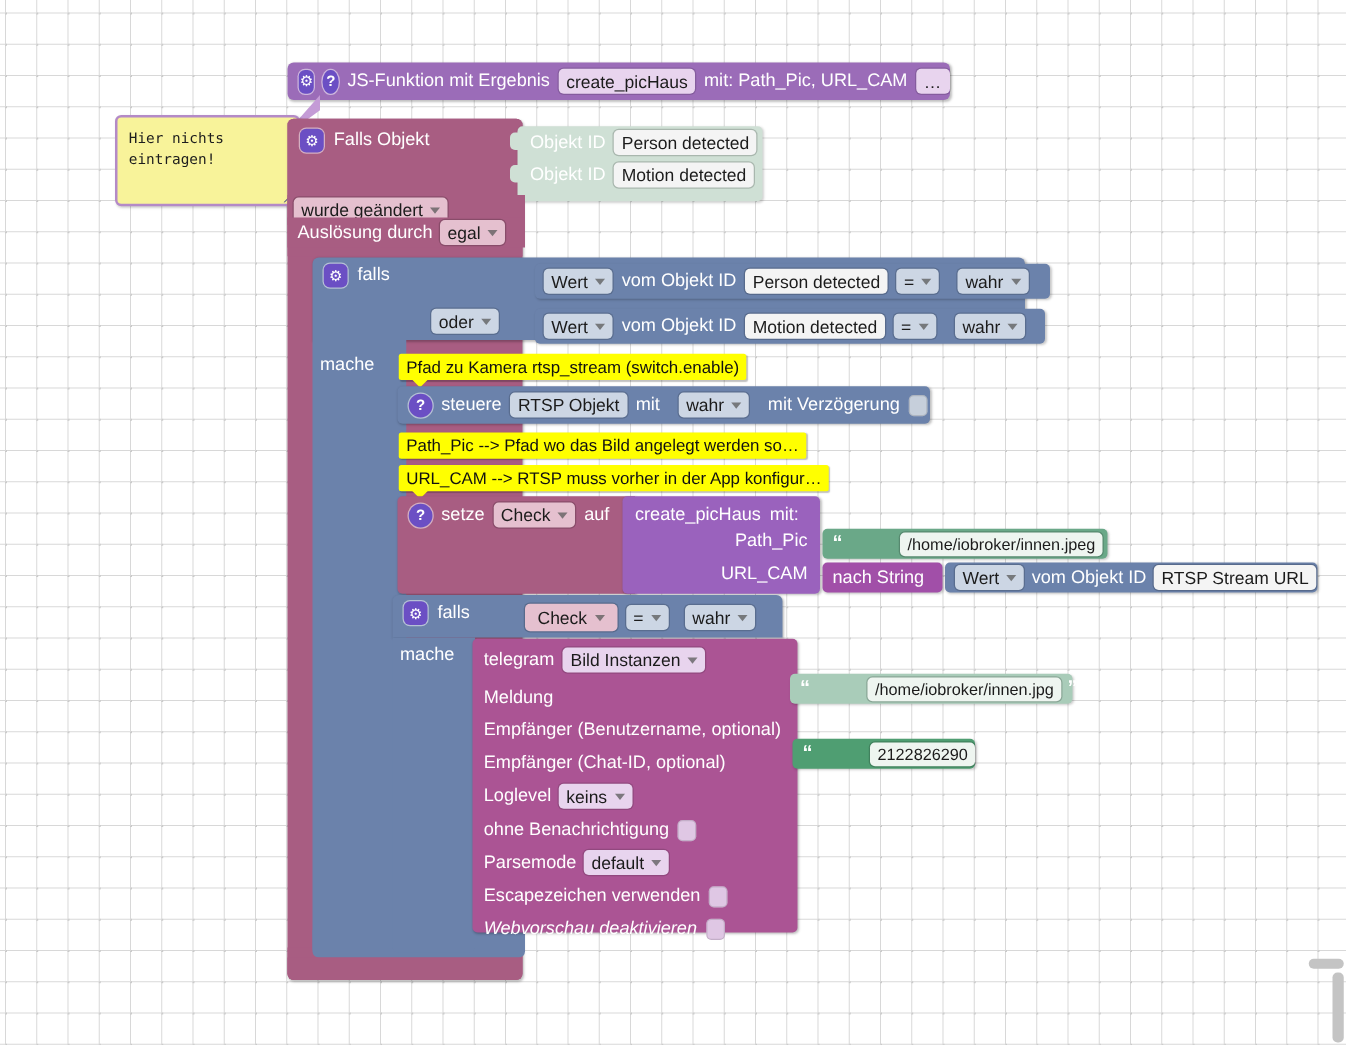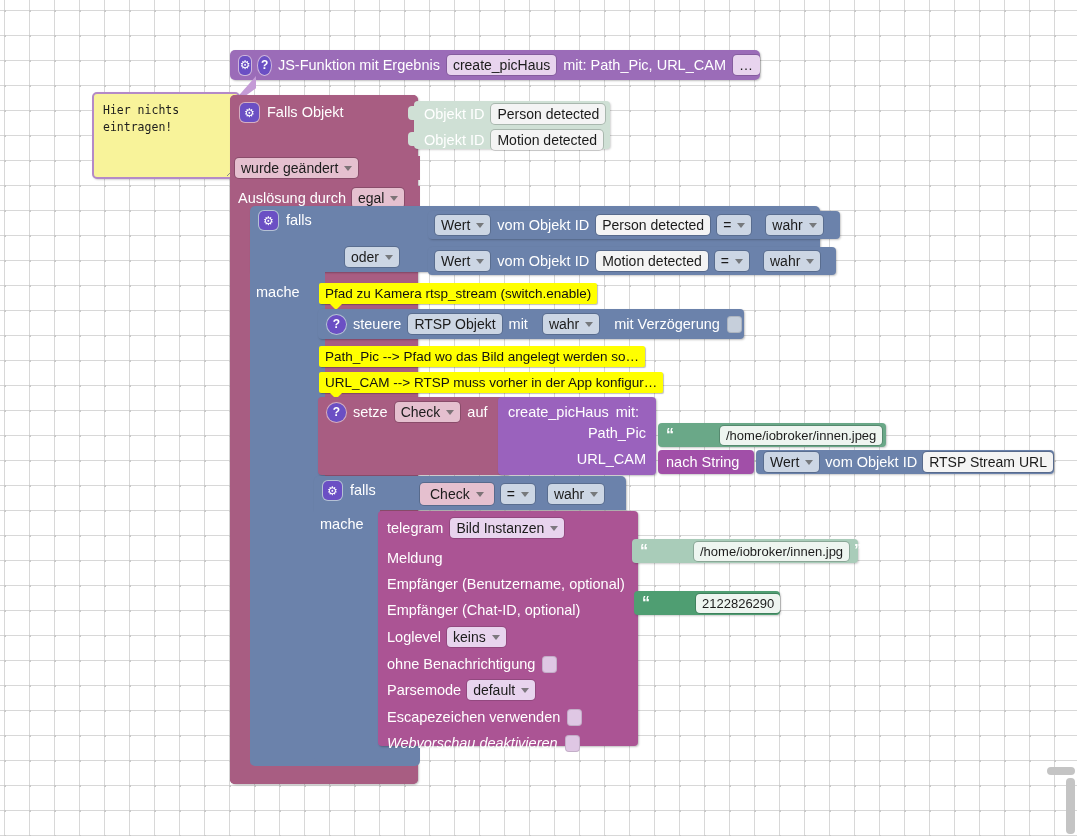--- a/index.html
+++ b/index.html
@@ -55,21 +55,21 @@
     width:19px;height:19px;border-radius:5px;background:#6b4fc4;
     display:inline-flex;align-items:center;justify-content:center;
     color:#fff;font-size:12px;line-height:1;
     box-shadow:0 0 0 1px rgba(255,255,255,.5);
   }
   .icobtn.q{border-radius:50%;background:#6b4fc4;font-weight:bold;font-size:12px;}
   .row{display:flex;align-items:center;gap:6px;}
 
   
   #comment{
-    left:92px;top:92px;width:148px;height:87px;
+    left:92px;top:92px;width:148px;height:73px;
     background:#f8f39a;border:2px solid #b48ac7;border-radius:5px;
     box-shadow:1px 1px 2px rgba(0,0,0,.18);
   }
   #comment .ctext{
     font-family:"DejaVu Sans Mono","Liberation Mono",monospace;
     font-size:11.5px;color:#1d1d1d;padding:8px 9px;line-height:1.45;white-space:pre;
   }
   #comment .resize{
     position:absolute;right:2px;bottom:1px;width:9px;height:9px;
     background:linear-gradient(135deg,transparent 45%,#8a8a8a 45%,#8a8a8a 55%,transparent 55%);
@@ -124,41 +124,41 @@
   <div class="blk" style="left:230px;top:95px;width:188px;height:689px;background:#a85d82;border-radius:5px;box-shadow:1px 1px 2px rgba(0,0,0,.25);"></div>
 
   <div class="blk" style="left:230px;top:95px;width:188px;height:110px;background:#a85d82;border-radius:5px 5px 0 0;"></div>
   <div class="blk" style="left:230px;top:758px;width:188px;height:26px;background:#a85d82;border-radius:0 0 5px 5px;"></div>
 
   <div class="row" style="position:absolute;left:240px;top:103px;gap:8px;">
     <span class="icobtn">⚙</span>
     <span class="lbl">Falls Objekt</span>
   </div>
 
-  <div class="blk" style="left:414px;top:101px;width:196px;height:48px;background:#cfe0d5;border-radius:4px;box-shadow:1px 1px 2px rgba(0,0,0,.18);">
+  <div class="blk" style="left:414px;top:101px;width:196px;height:60px;background:#cfe0d5;border-radius:4px;box-shadow:1px 1px 2px rgba(0,0,0,.18);">
     <div class="row" style="height:26px;padding-left:10px;gap:7px;">
       <span class="lbl">Objekt ID</span>
       <span class="field tint-white">Person detected</span>
     </div>
     <div class="row" style="height:26px;padding-left:10px;gap:7px;">
       <span class="lbl">Objekt ID</span>
       <span class="field tint-white">Motion detected</span>
     </div>
   </div>
 
   <div class="blk" style="left:408px;top:106px;width:8px;height:14px;background:#cfe0d5;border-radius:4px 0 0 4px;"></div>
   <div class="blk" style="left:408px;top:132px;width:8px;height:14px;background:#cfe0d5;border-radius:4px 0 0 4px;"></div>
 
   <div class="blk" style="left:230px;top:156px;width:190px;height:24px;background:#a85d82;">
     <span class="field tint-rose" style="position:absolute;left:5px;top:2px;">
       <span>wurde geändert</span>
         <i class="caret"></i>
     </span>
   </div>
-  <div class="blk" style="left:230px;top:186px;width:190px;height:24px;background:#a85d82;">
+  <div class="blk" style="left:230px;top:174px;width:190px;height:24px;background:#a85d82;">
     <div class="row" style="position:absolute;left:8px;top:2px;gap:6px;">
       <span class="lbl">Auslösung durch</span>
       <span class="field tint-rose">
         <span>egal</span>
           <i class="caret"></i>
       </span>
     </div>
   </div>
 
   <div class="blk" style="left:250px;top:206px;width:570px;height:66px;background:#6b82ab;border-radius:5px 5px 0 0;box-shadow:1px 1px 2px rgba(0,0,0,.25);"></div>

